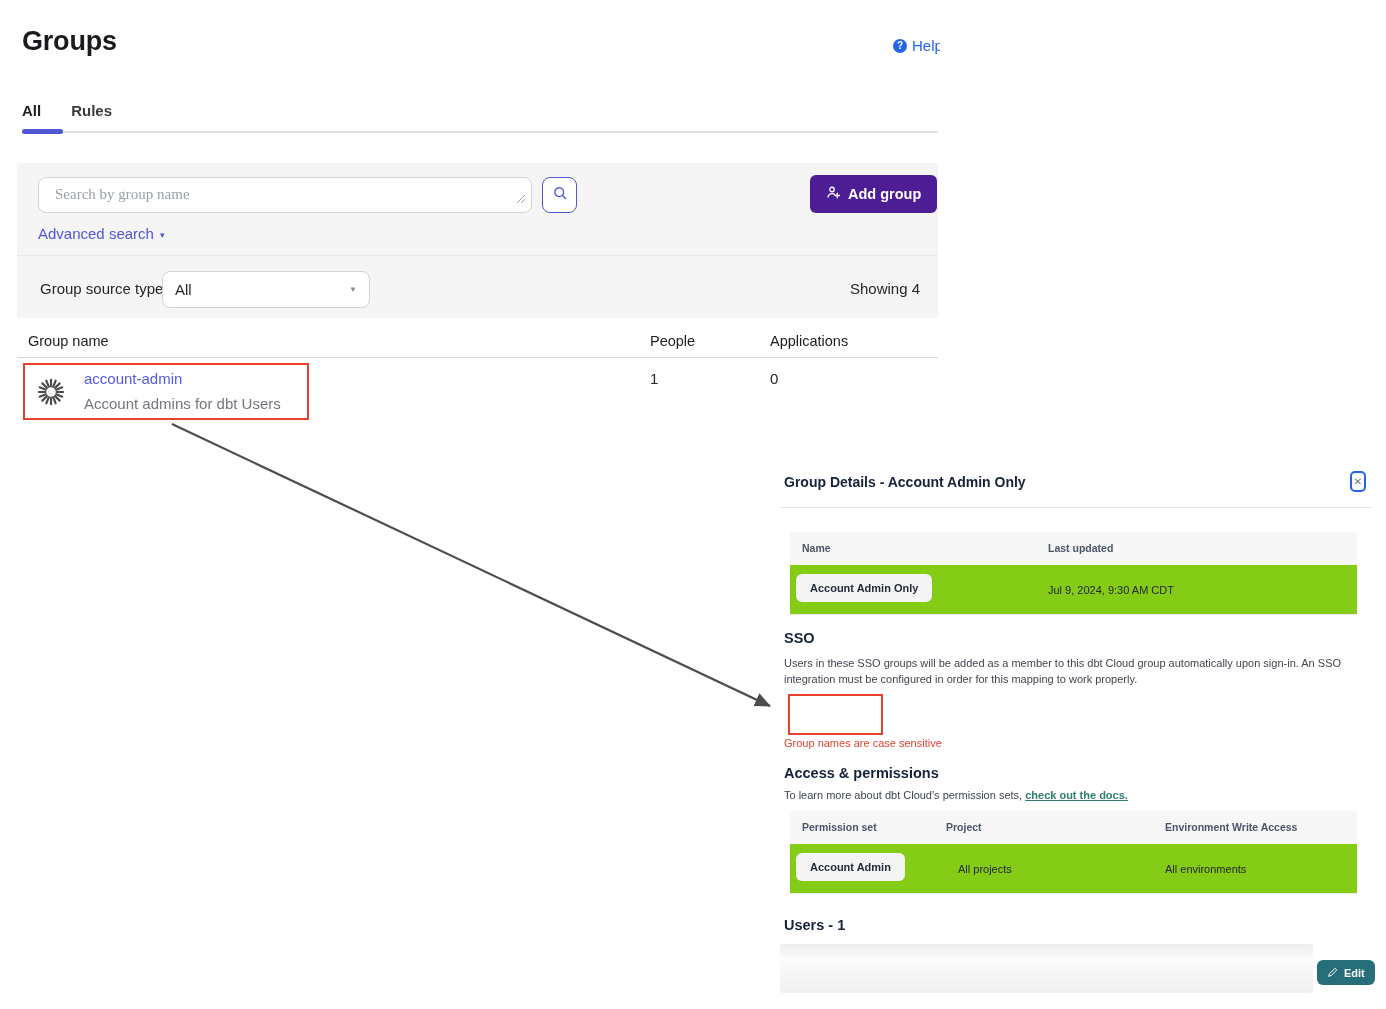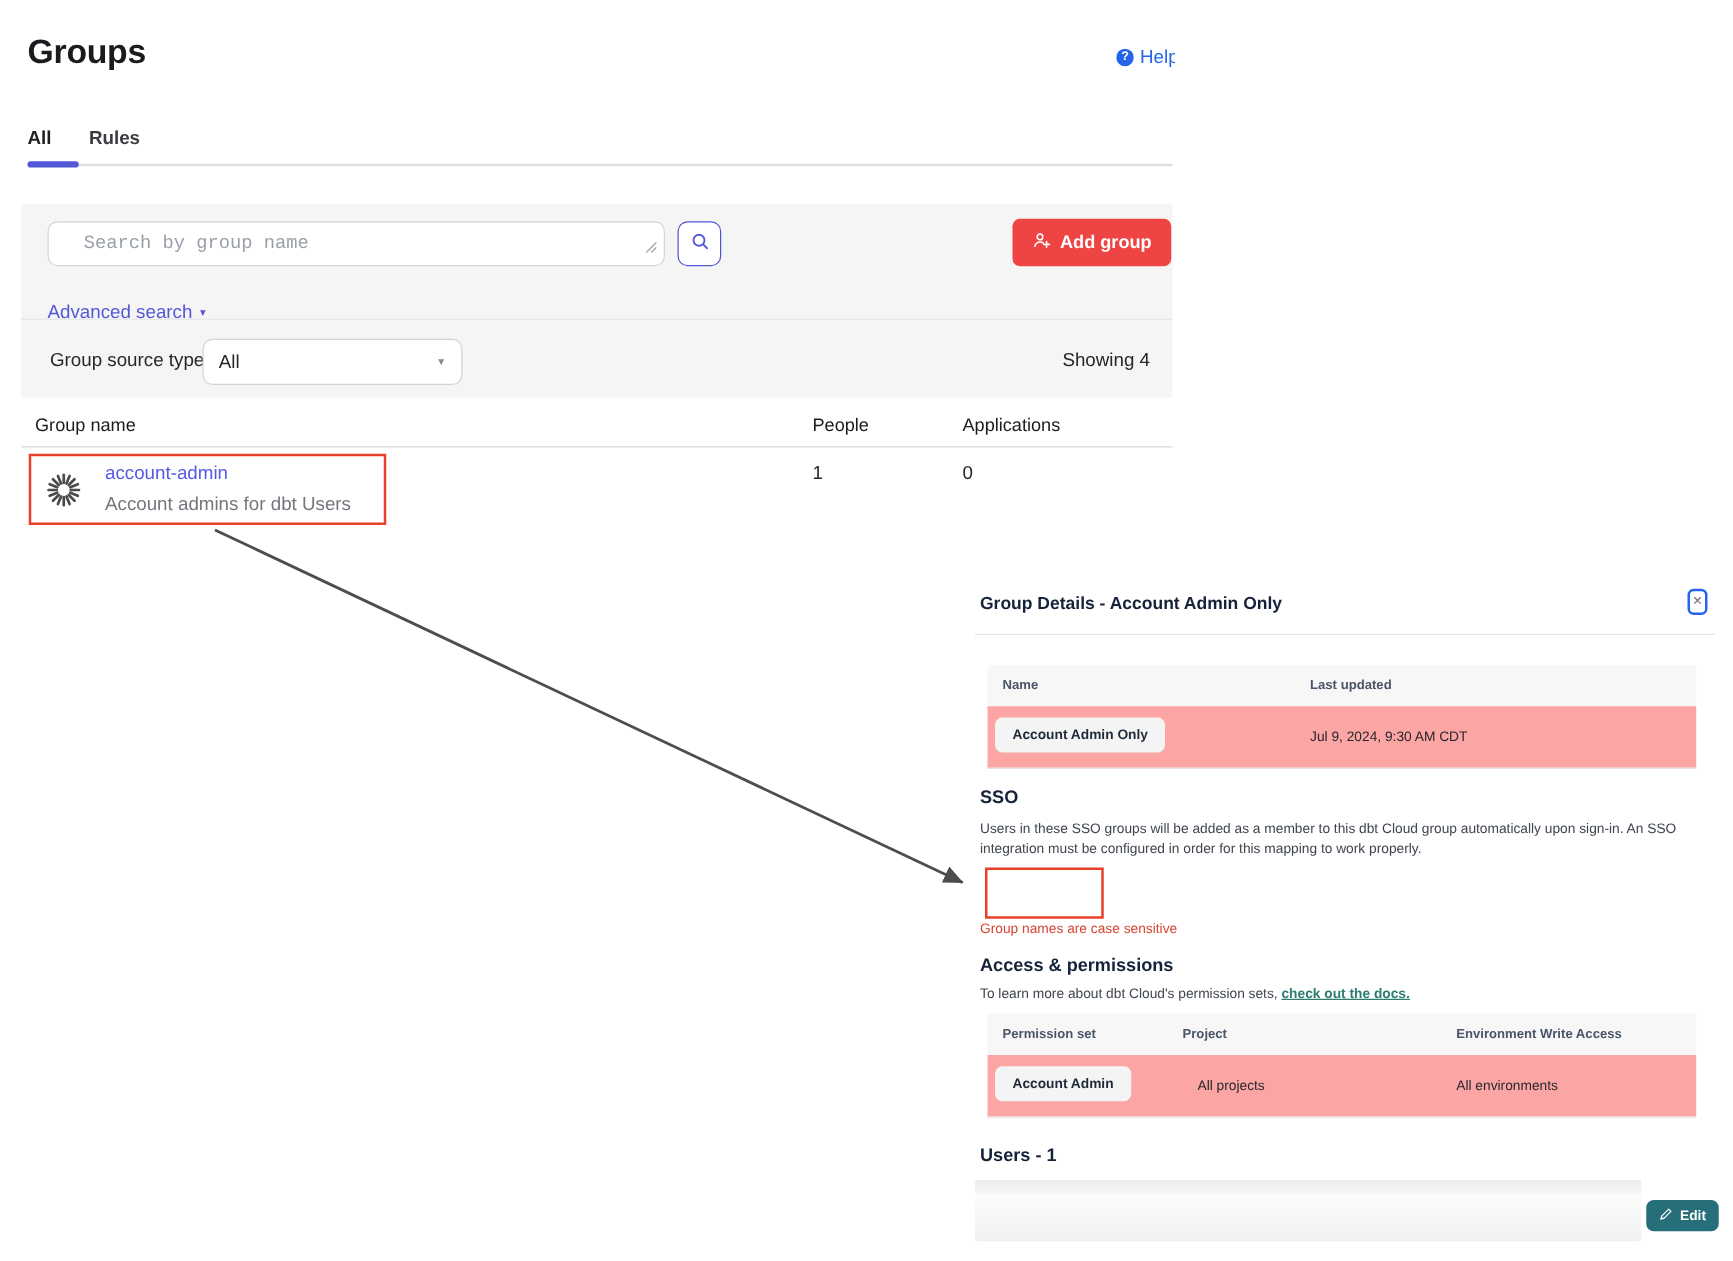--- a/index.html
+++ b/index.html
@@ -20,29 +20,29 @@
   .tab { font-size:15px; font-weight:700; cursor:pointer; }
   .tab.active { color:#202023; }
   .tab.inactive { color:#3a3a40; }
   .tabs-divider { left:22px; top:131px; width:916px; height:1.5px; background:#dfdfe2; }
   .tab-indicator { left:22px; top:129px; width:41px; height:4.5px; background:#5257d6; border-radius:3px; }
 
   
   .filter-panel { left:17px; top:163px; width:921px; height:155px; background:#f5f5f6; border-radius:2px; }
   .search-area { position:absolute; left:21px; top:14px; width:494px; height:36px; }
   .search-input { width:100%; height:100%; border:1px solid #d4d4d8; border-radius:8px; background:#fff;
-                  font-family:Liberation Mono, monospace; font-size:15px; color:#18181b; padding:8px 28px; resize:none; outline:none; overflow:hidden; }
+                  font-family:Liberation Serif, serif; font-size:15px; color:#18181b; padding:8px 16px; resize:none; outline:none; overflow:hidden; }
   .search-input::placeholder { color:#9aa0aa; }
   .resize-grip { position:absolute; right:6px; bottom:5px; }
   .search-btn { left:525px; top:14px; width:35px; height:36px; background:#fff; border:1.5px solid #5257d6;
                 border-radius:8px; display:flex; align-items:center; justify-content:center; cursor:pointer; }
-  .advanced-search { left:21px; top:62px; display:flex; align-items:center; gap:6px; cursor:pointer;margin-top:16px; }
+  .advanced-search { left:21px; top:62px; display:flex; align-items:center; gap:6px; cursor:pointer; }
   .advanced-search .lbl { font-size:15px; color:#5257d6; }
   .advanced-search .caret { font-size:9px; color:#5257d6; padding-top:2px; }
-  .add-group-btn { left:793px; top:12px; height:38px; padding:0 16px; background:#ef4444; border-radius:6px;
+  .add-group-btn { left:793px; top:12px; height:38px; padding:0 16px; background:#4c1d95; border-radius:6px;
                    display:flex; align-items:center; gap:7px; color:#fff; font-size:14.5px; font-weight:700; cursor:pointer; }
   .panel-divider { left:0; top:92px; width:100%; height:1px; background:#e8e8ea; }
   .gst-label { left:23px; top:117px; font-size:15px; color:#27272a; }
   .gst-dropdown { left:145px; top:108px; width:208px; height:37px; background:#fff; border:1px solid #d4d4d8; border-radius:8px;
                   display:flex; align-items:center; padding:0 12px; cursor:pointer; }
   .gst-dropdown .val { font-size:15px; color:#27272a; flex:1; }
   .gst-dropdown .caret { font-size:8px; color:#8a8a92; }
   .showing { right:18px; top:117px; font-size:15px; color:#27272a; }
 
   
@@ -59,21 +59,21 @@
   
   .details { left:780px; top:460px; width:594px; height:540px; font-size:11.5px; color:#27272a; }
   .d-title { position:absolute; left:4px; top:14px; font-size:14px; font-weight:700; color:#15223a; }
   .d-close { position:absolute; left:570px; top:11px; width:16px; height:21px; border:2px solid #2563eb; border-radius:5px;
              display:flex; align-items:center; justify-content:center; color:#6b7280; font-size:10px; cursor:pointer; background:#fff; }
   .d-divider { position:absolute; left:0; top:47px; width:592px; height:1px; background:#e5e5e7; }
 
   .d-table { position:absolute; left:10px; width:567px; }
   .d-table .thead { position:relative; height:33px; background:#f7f7f8; border-radius:2px; }
   .d-table .th { position:absolute; top:0; line-height:33px; font-size:10.5px; font-weight:600; color:#4a5568; }
-  .d-table .trow { position:relative; height:50px; border-bottom:1px solid #ececef; background:#fca5a5; }
+  .d-table .trow { position:relative; height:50px; border-bottom:1px solid #ececef; background:#84cc16; }
   .pill { position:absolute; left:6px; top:9px; background:#f4f4f5; border-radius:6px; padding:8px 14px;
           font-size:11px; font-weight:700; color:#1f2937; white-space:nowrap; }
   .cell { position:absolute; top:0; line-height:50px; font-size:11px; color:#27272a; white-space:nowrap; }
 
   .section-h { position:absolute; left:4px; font-size:14.5px; font-weight:700; color:#15223a; }
   .sso-desc { position:absolute; left:4px; top:196px; width:576px; font-size:11px; line-height:1.45; color:#3f454f; }
   .sso-bar { position:absolute; left:10px; top:240px; width:567px; height:30px; background:#f4f4f5; border-radius:4px; }
   .sso-tag { position:absolute; left:16px; top:0; line-height:30px; font-size:11px; font-weight:600; color:#1f2430; }
   .red-rect-2 { position:absolute; left:8px; top:234px; width:95px; height:41px; }
   .sso-warning { position:absolute; left:4px; top:277px; font-size:11px; color:#d64434; }

